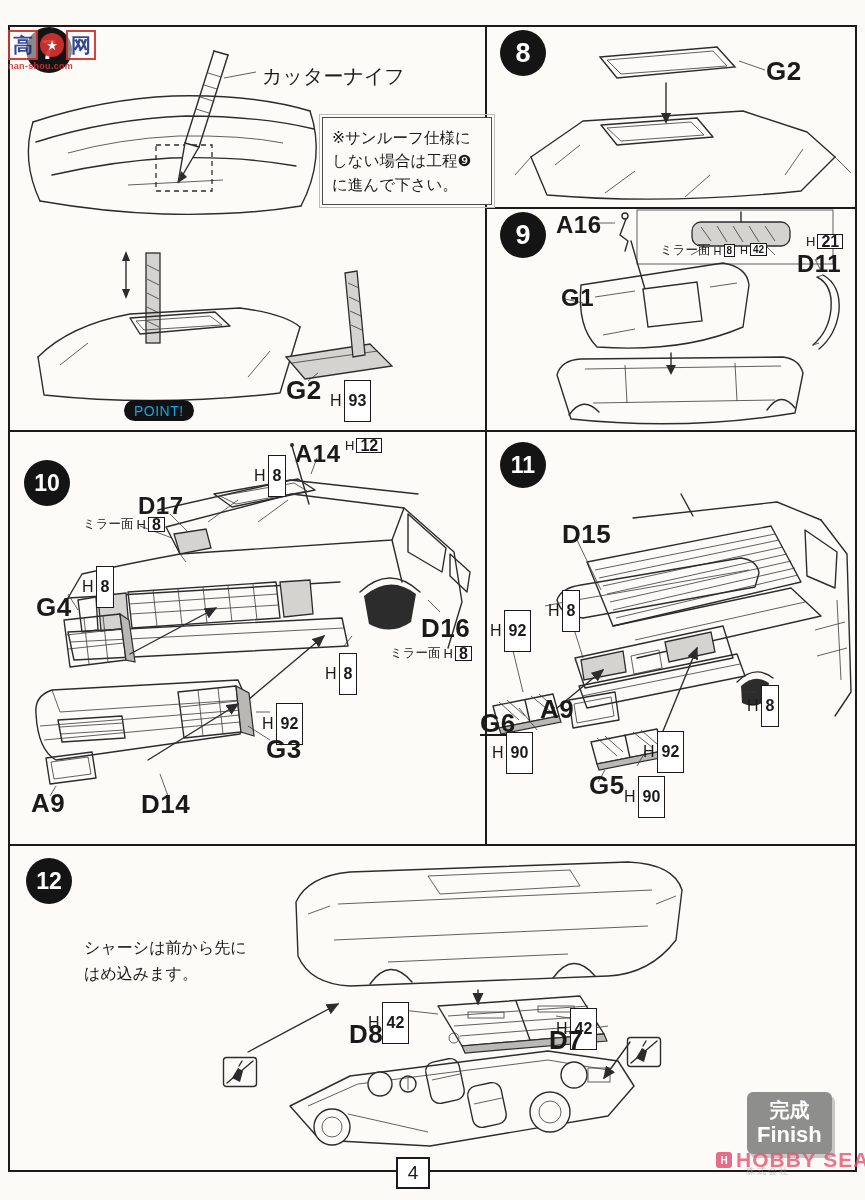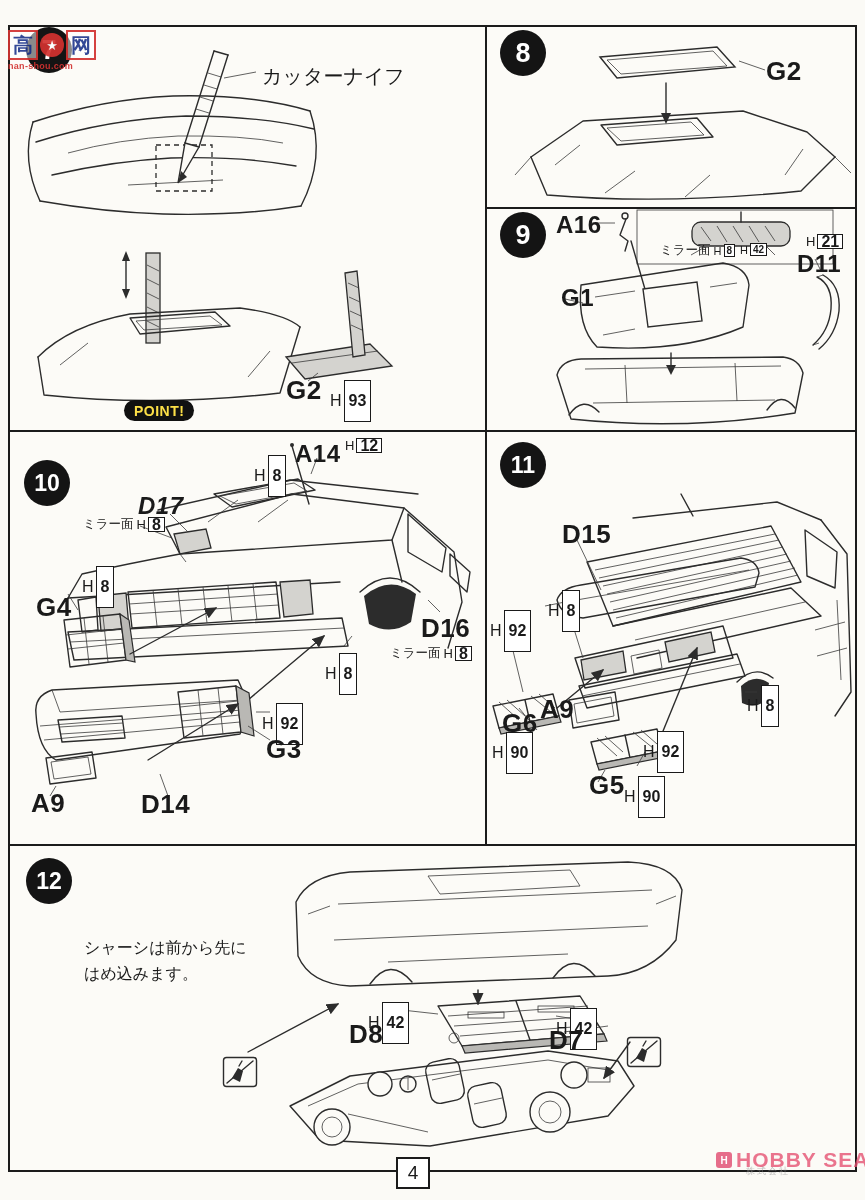--- a/index.html
+++ b/index.html
@@ -16,21 +16,21 @@
   .paint{position:absolute;font-size:16px;z-index:4;white-space:nowrap;display:flex;align-items:center;gap:2px;}
   .paint .pn{display:inline-block;border:1.5px solid #1a1a1a;background:#fff;font-size:16px;
              line-height:16px;padding:12px 4px;font-weight:bold;}
   .paint .pf{font-size:12.5px;margin-right:1px;}
   .paint.sm{font-size:13px;}
   .paint.sm .pn{font-size:16px;line-height:13px;padding:0 3px;}
   .paint.xs{font-size:11px;}
   .paint.xs .pn{font-size:10px;line-height:11px;padding:0 2px;}
   .notebox{position:absolute;border:1.5px solid #4a4a4a;outline:1px solid #bdbcb8;outline-offset:2px;
            background:#fcfbf7;padding:8px 9px;width:150px;font-size:15.5px;line-height:1.5;z-index:4;}
-  .pointbadge{position:absolute;background:#111;color:#fde047;border-radius:11px;font-weight:bold;
+  .pointbadge{position:absolute;background:#111;color:#0ea5e9;border-radius:11px;font-weight:normal;
               font-size:14px;padding:3px 10px 2px;z-index:4;letter-spacing:0.5px;}
   .pointtxt{position:absolute;font-size:16px;font-weight:bold;z-index:4;}
   .finish{position:absolute;background:#8e8e8c;border-radius:6px;color:#fff;text-align:center;
           padding:6px 10px;z-index:5;box-shadow:3px 4px 0 #c8c7c3;}
   .finish .jp{font-size:20px;font-weight:bold;display:block;line-height:1.2;}
   .finish .en{font-size:22px;font-weight:bold;display:block;line-height:1.2;}
   .pagenum{position:absolute;border:2px solid #1b1b1b;background:#fff;width:30px;height:28px;
            display:flex;align-items:center;justify-content:center;font-size:19px;z-index:6;}
   .wm-tl{position:absolute;left:8px;top:30px;z-index:9;opacity:0.92;}
   .wm-tl .row{display:flex;align-items:center;gap:2px;}
@@ -62,20 +62,21 @@
   <div class="panel" style="left:485px;top:25px;width:372px;height:184px;"></div>
   <div class="panel" style="left:485px;top:207px;width:372px;height:225px;"></div>
   <div class="panel" style="left:8px;top:430px;width:479px;height:416px;"></div>
   <div class="panel" style="left:485px;top:430px;width:372px;height:416px;"></div>
   <div class="panel" style="left:8px;top:844px;width:849px;height:328px;"></div>
 
   <div class="step" style="left:26px;top:27px;">
       <span>7</span>
     </div>
   <div class="txt" style="left:262px;top:63px;">カッターナイフ</div>
+  <div class="notebox" style="left:322px;top:117px;">※サンルーフ仕様にしない場合は工程❾に進んで下さい。</div>
   <div class="part" style="left:286px;top:375px;">G2</div>
   <div class="paint" style="left:330px;top:380px;">
     <span class="pl">H</span>
       <span class="pn">93</span>
   </div>
   <div class="pointbadge" style="left:124px;top:400px;">POINT!</div>
 
   <svg style="left:8px;top:25px;" width="479" height="407" viewBox="0 0 479 407">
 
     <path class="ln" d="M25,97 Q95,74 165,71 Q245,69 302,86"></path>
@@ -214,21 +215,21 @@
     </div>
   <div class="paint" style="left:254px;top:455px;">
     <span class="pl">H</span>
       <span class="pn">8</span>
   </div>
   <div class="part md" style="left:295px;top:440px;">A14</div>
   <div class="paint sm" style="left:345px;top:438px;">
     <span class="pl">H</span>
       <span class="pn">12</span>
   </div>
-  <div class="part md" style="left:138px;top:492px;font-style:italic;">D17</div>
+  <div class="part md" style="left:138px;top:492px;">D17</div>
   <div class="paint sm" style="left:83px;top:516px;">
     <span class="pf">ミラー面</span>
       <span class="pl">H</span>
       <span class="pn">8</span>
   </div>
   <div class="paint" style="left:82px;top:566px;">
     <span class="pl">H</span>
       <span class="pn">8</span>
   </div>
   <div class="part" style="left:36px;top:592px;">G4</div>
@@ -341,21 +342,21 @@
   <div class="part" style="left:562px;top:519px;">D15</div>
   <div class="paint" style="left:548px;top:590px;">
     <span class="pl">H</span>
       <span class="pn">8</span>
   </div>
   <div class="paint" style="left:490px;top:610px;">
     <span class="pl">H</span>
       <span class="pn">92</span>
   </div>
   <div class="part" style="left:540px;top:694px;">A9</div>
-  <div class="part" style="left:502px;top:708px;">G6</div>
+  <div class="part" style="left:480px;top:708px;text-decoration:underline;">G6</div>
   <div class="paint" style="left:492px;top:732px;">
     <span class="pl">H</span>
       <span class="pn">90</span>
   </div>
   <div class="paint" style="left:747px;top:685px;">
     <span class="pl">H</span>
       <span class="pn">8</span>
   </div>
   <div class="paint" style="left:643px;top:731px;">
     <span class="pl">H</span>
@@ -454,20 +455,24 @@
   <div class="paint" style="left:368px;top:1002px;">
     <span class="pl">H</span>
       <span class="pn">42</span>
   </div>
   <div class="part" style="left:349px;top:1019px;">D8</div>
   <div class="paint" style="left:556px;top:1008px;">
     <span class="pl">H</span>
       <span class="pn">42</span>
   </div>
   <div class="part" style="left:549px;top:1025px;">D7</div>
+  <div class="finish" style="left:747px;top:1092px;">
+    <span class="jp">完成</span>
+    <span class="en">Finish</span>
+  </div>
 
   <svg style="left:8px;top:844px;" width="849" height="328" viewBox="0 0 849 328">
     <defs>
         <marker id="a12" markerWidth="9" markerHeight="8" refX="8" refY="4" orient="auto">
           <path d="M0,0 L9,4 L0,8 Z" fill="#2c2c2c"></path>
         </marker>
       </defs>
 
     <path class="ln" d="M288,58 Q300,32 342,28 L620,18 Q666,20 674,46 L668,96 Q642,130 600,132 L342,142 Q302,140 290,112 Z"></path>
     <path class="ln" d="M362,140 q20,-28 42,-2"></path>

